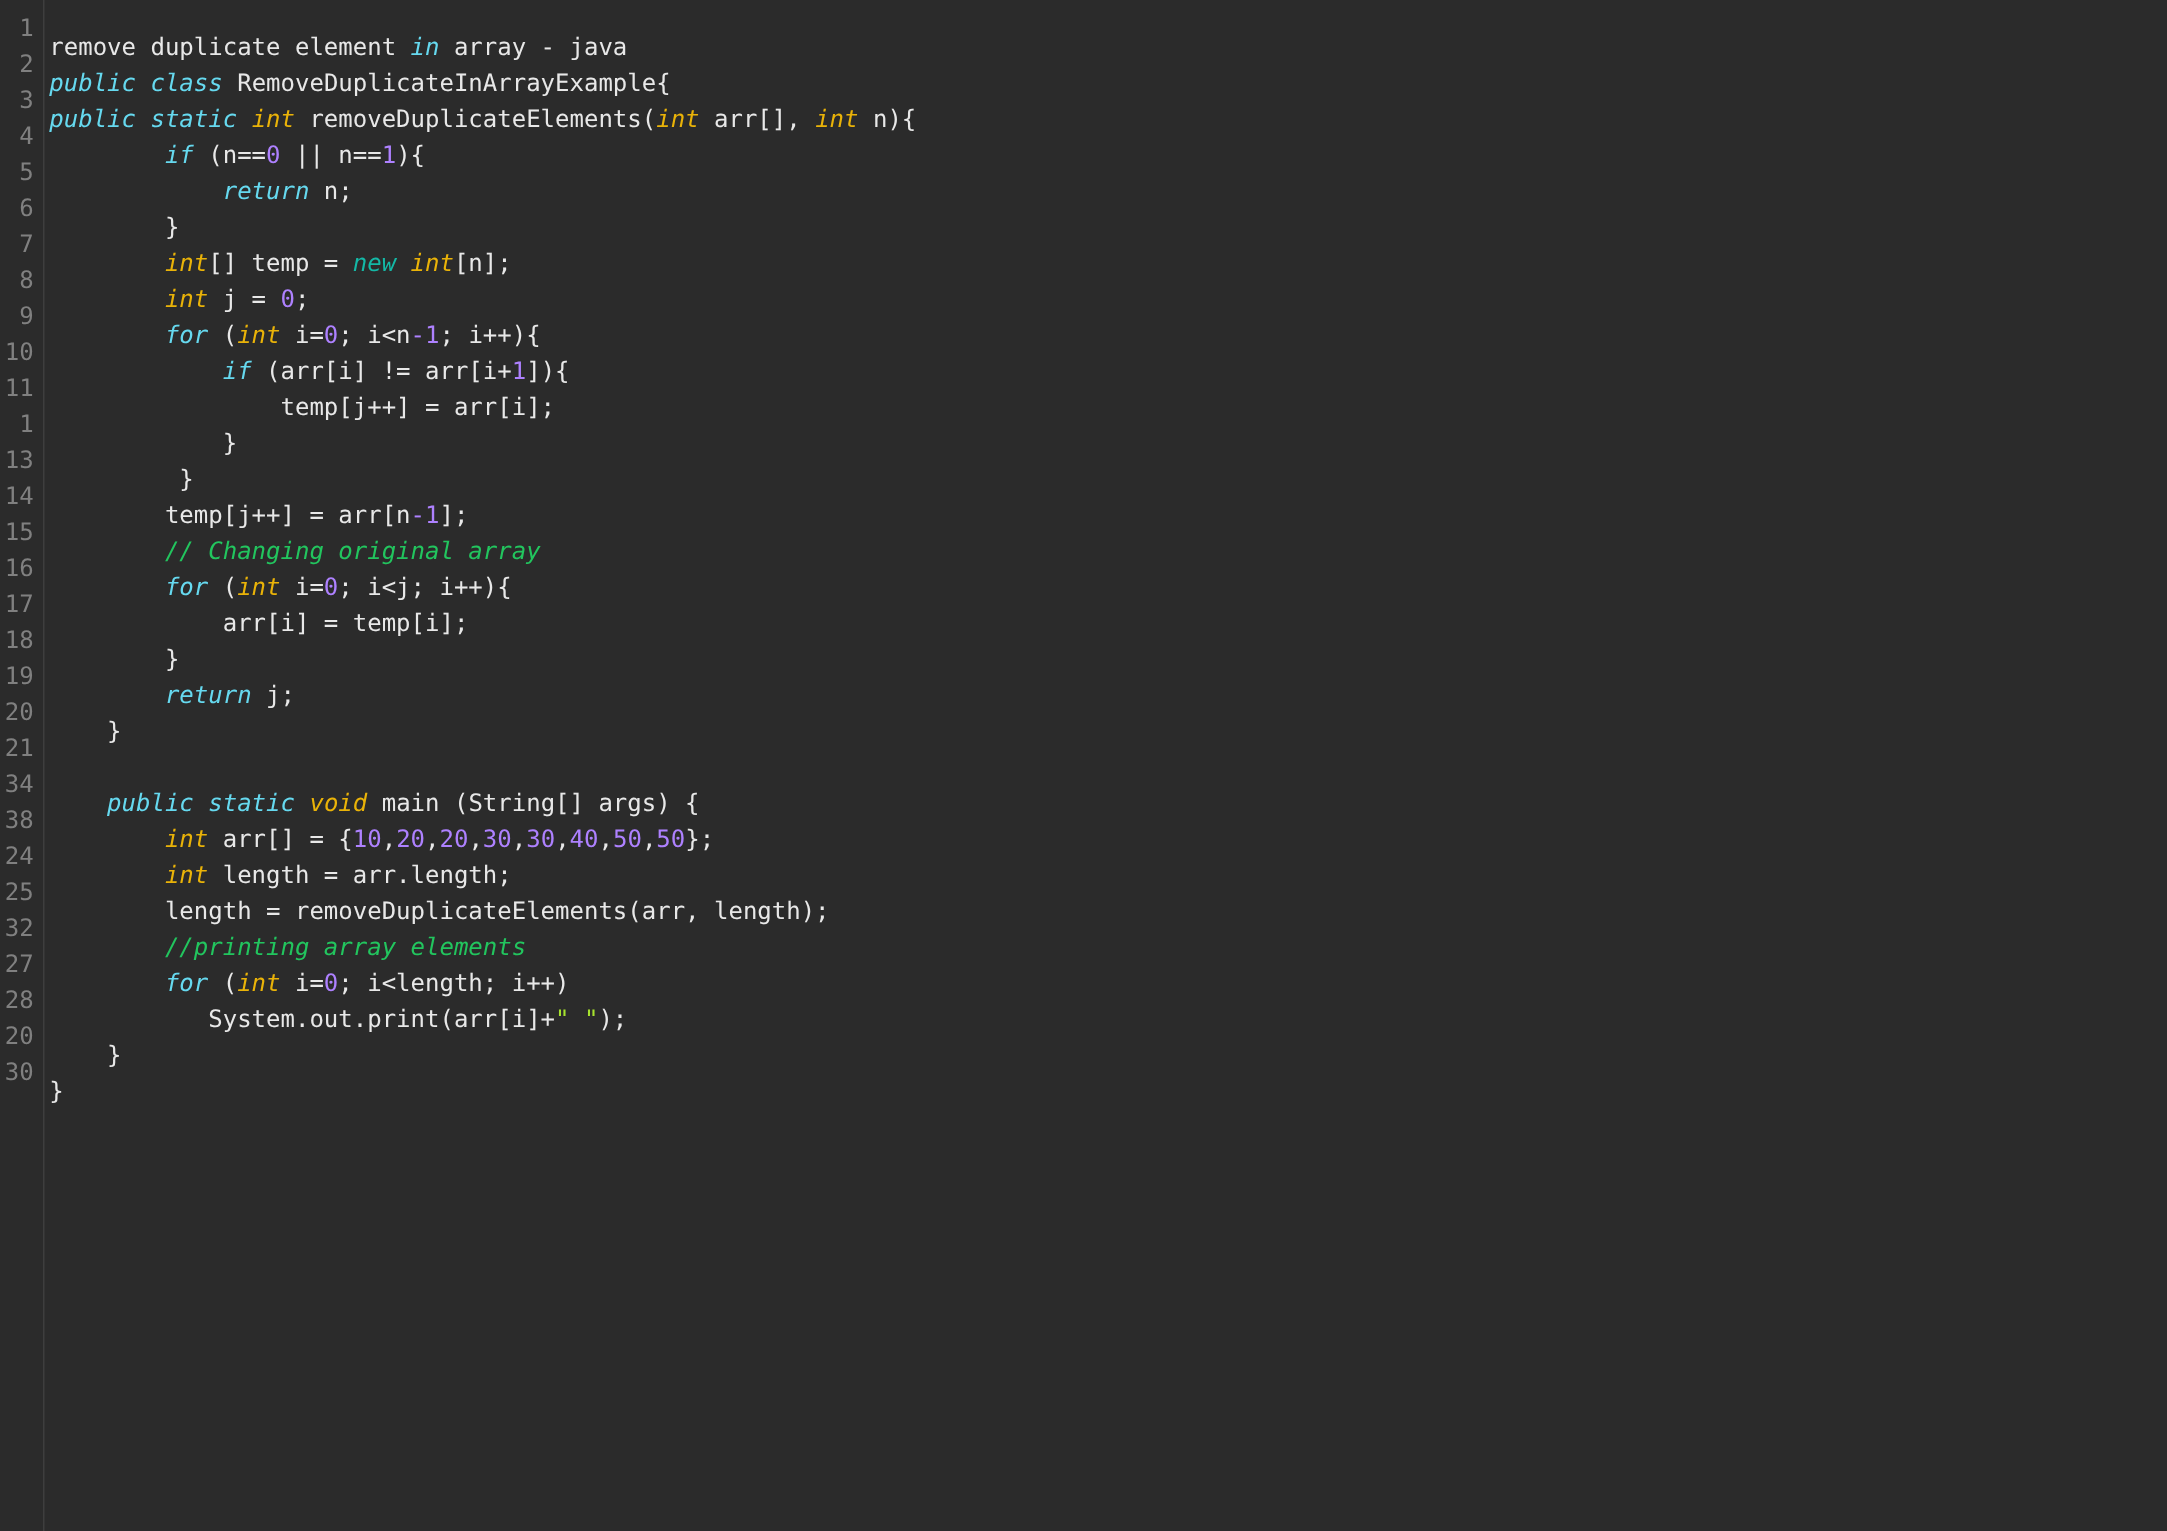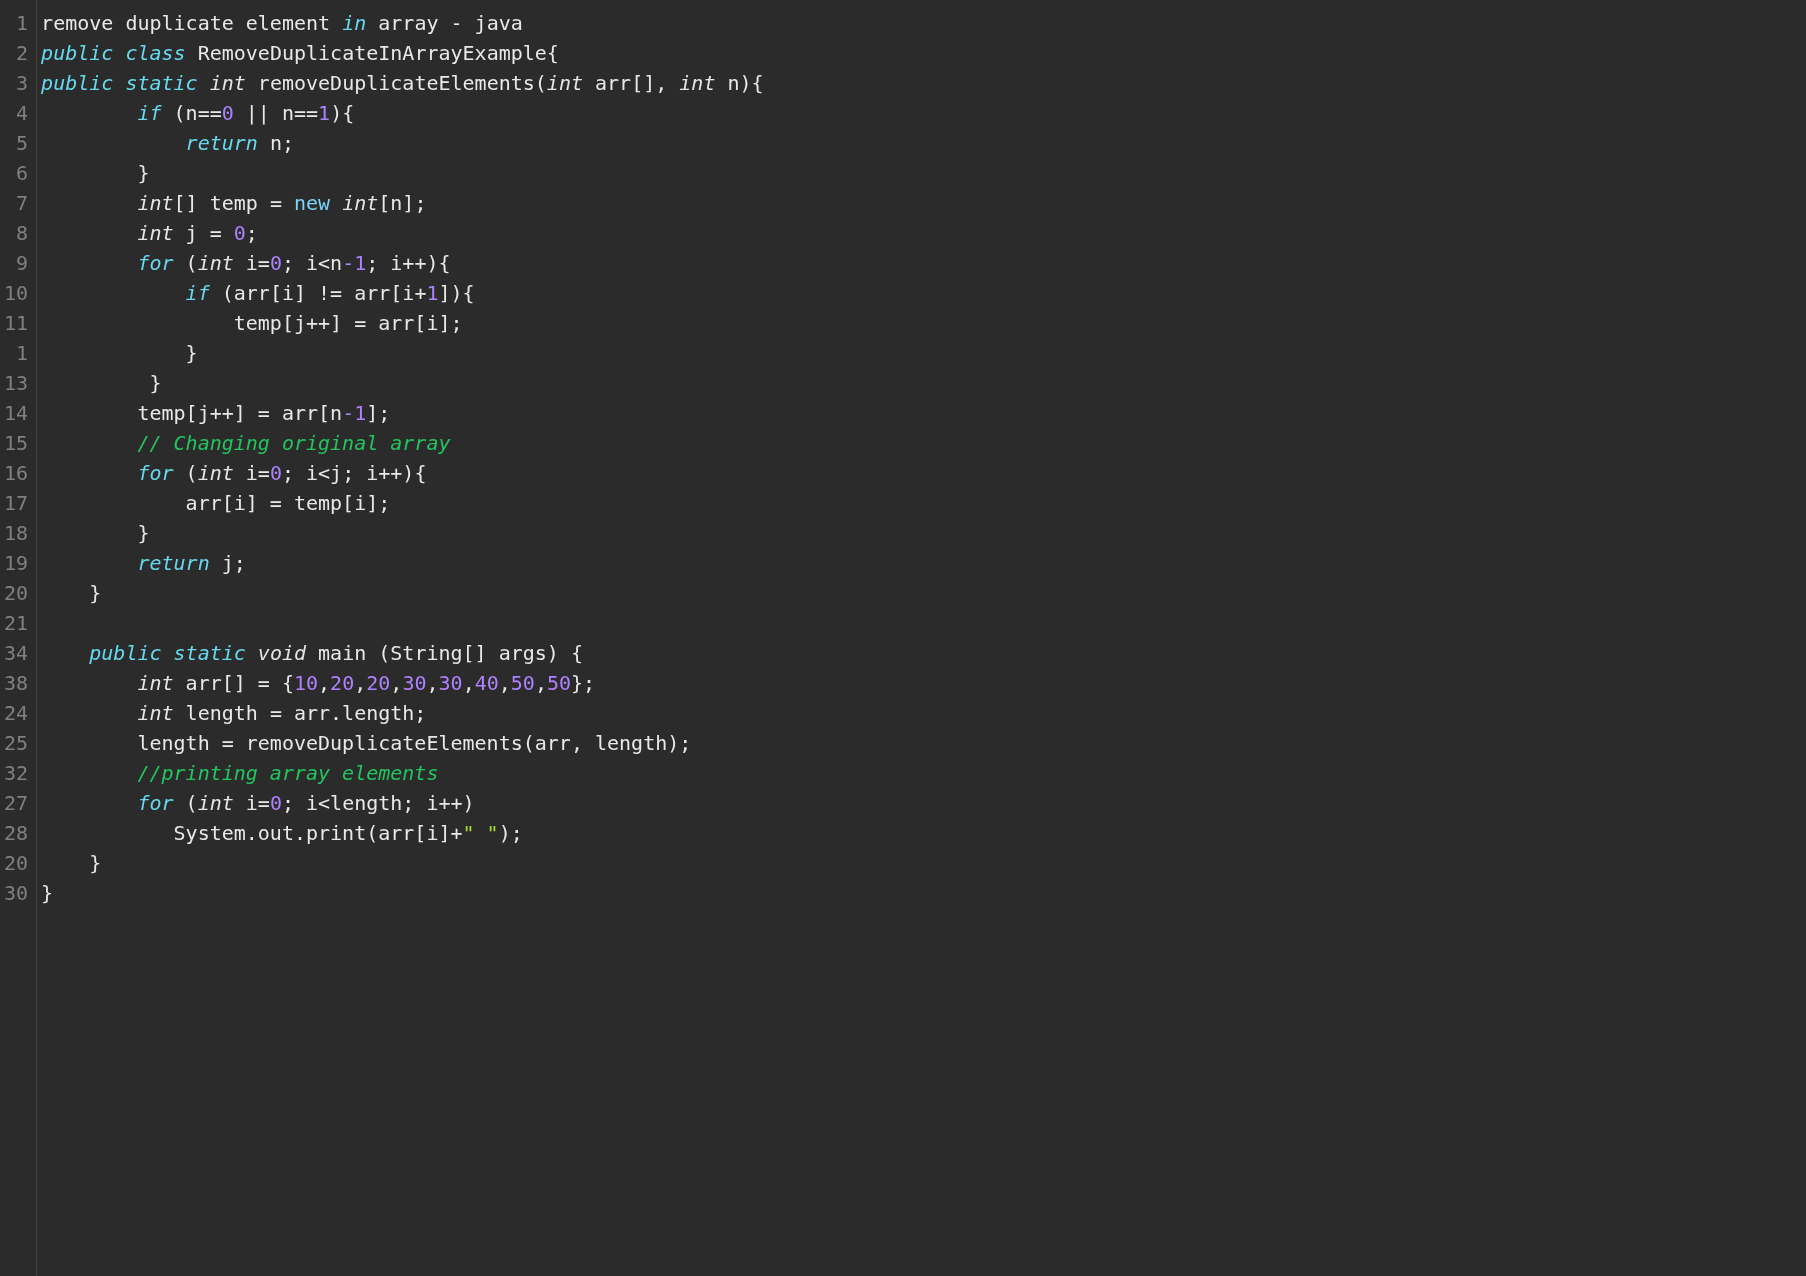--- a/index.html
+++ b/index.html
@@ -25,36 +25,36 @@
     flex-shrink: 0;
     min-width: 36px;
   }
   .gutter-line {
     height: 30px;
     line-height: 30px;
     padding-right: 2px;
   }
   .code-area {
     flex: 1;
-    padding: 8px 0 8px 4px;
+    padding: 24px 0 8px 4px;
     border-left: 1px solid #444;
     white-space: pre;
     overflow: auto;
   }
   .code-line {
     height: 30px;
     line-height: 30px;
   }
   .tk-keyword { color: #66d9ef; font-style: italic; }
-  .tk-type { color: #e5e5e5; font-style: italic; }
+  .tk-type { color: #eab308; font-style: italic; }
   .tk-number { color: #ae81ff; }
   .tk-string { color: #a6e22e; }
   .tk-comment { color: #22c55e; font-style: italic; }
   .tk-default { color: #e8e8e8; }
-  .tk-new { color: #7dd3fc; }
+  .tk-new { color: #14b8a6; font-style: italic; }
 </style>
 </head>
 <body>
 
 <div class="editor">
   <div class="gutter" id="gutter">
       <div class="gutter-line">1</div>
       <div class="gutter-line">2</div>
       <div class="gutter-line">3</div>
       <div class="gutter-line">4</div>

